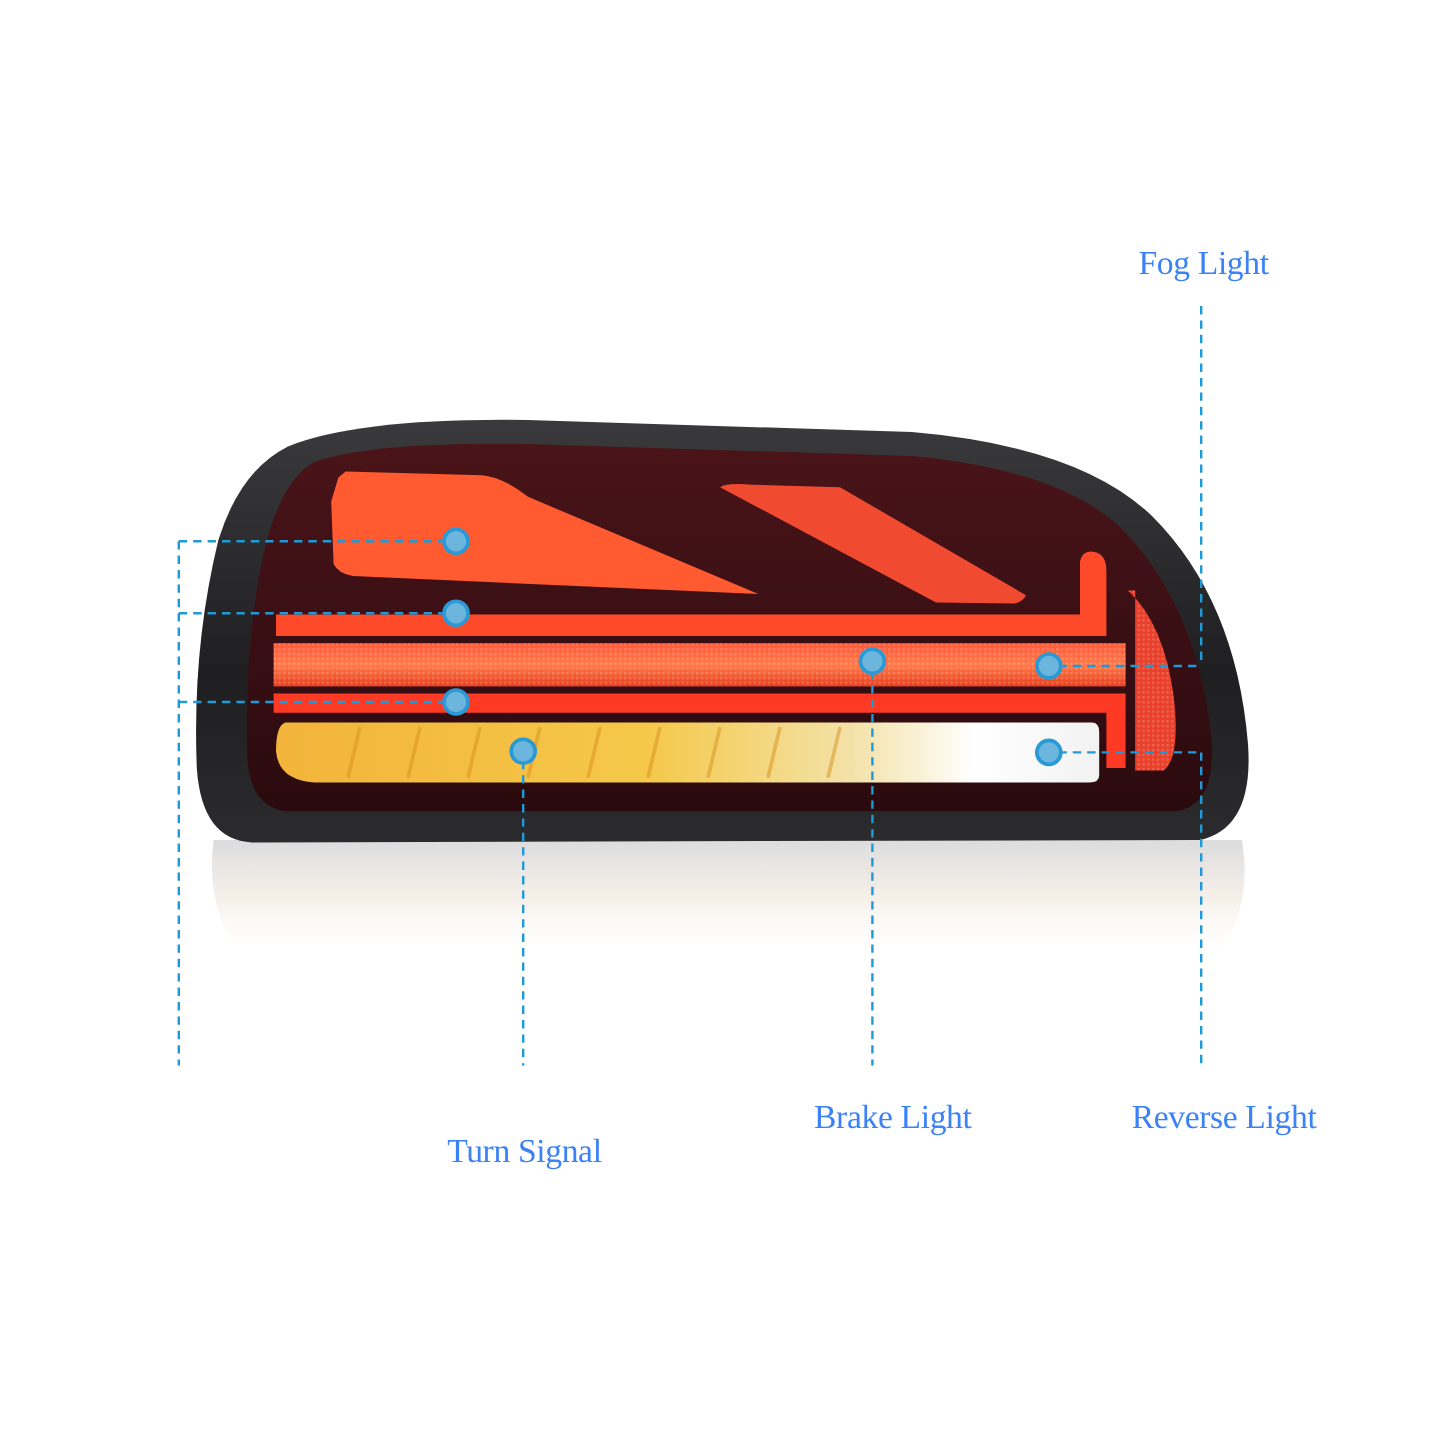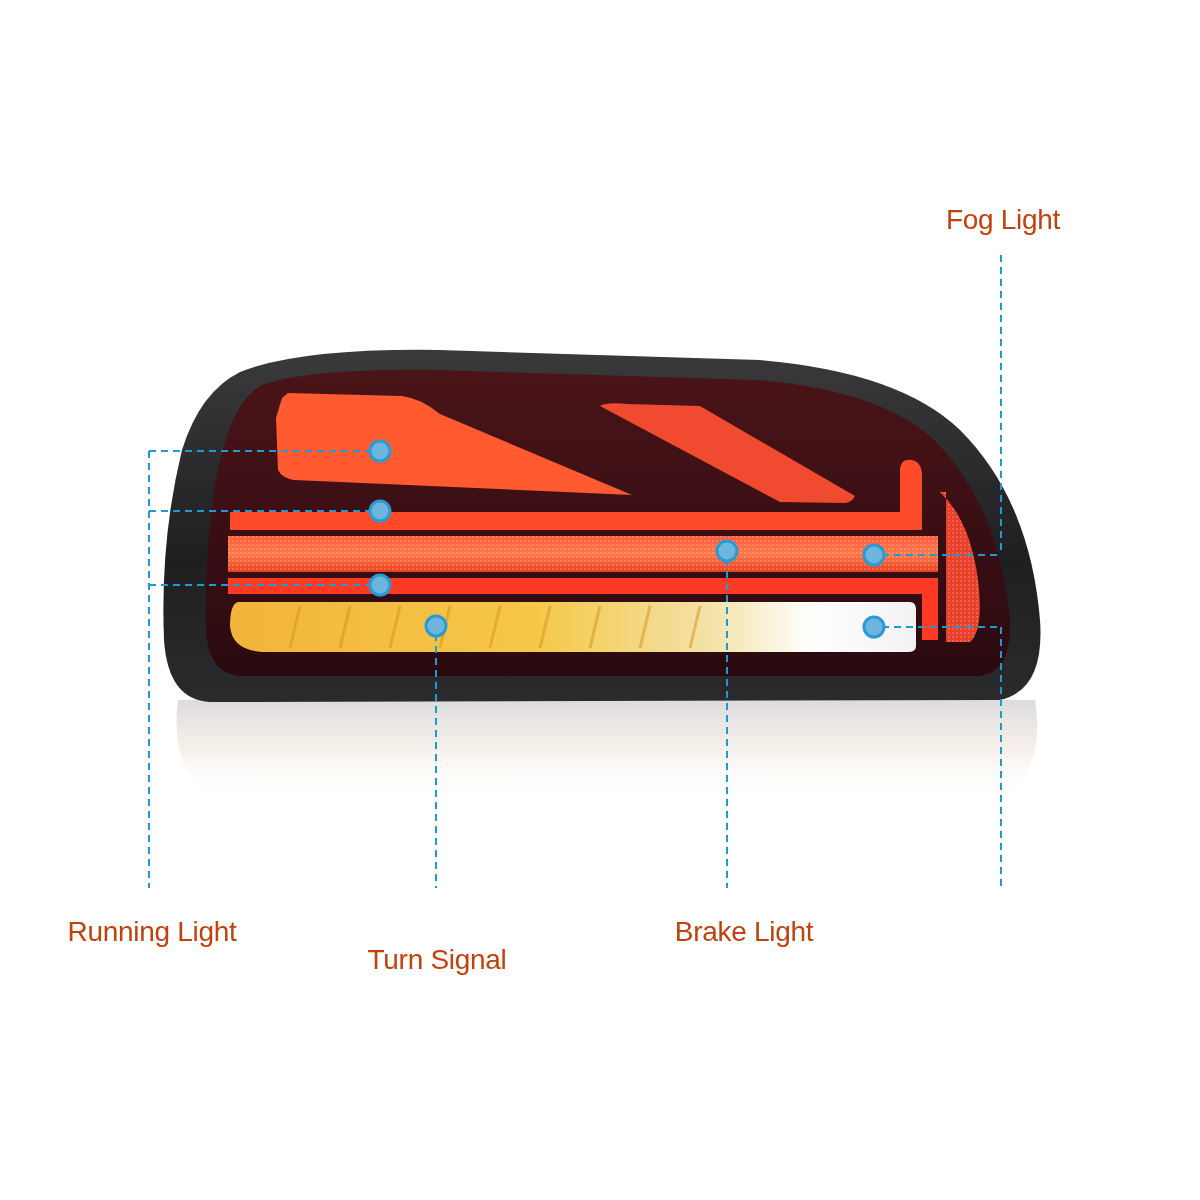--- a/index.html
+++ b/index.html
@@ -1,18 +1,18 @@
 <!DOCTYPE html>
 <html><head>
 <meta charset="utf-8">
 <style>
   html, body { margin:0; padding:0; background:#ffffff; }
   body { width:1200px; height:1200px; position:relative; overflow:hidden; font-family:"DejaVu Sans", sans-serif; }
   #stage { position:absolute; left:0; top:0; width:1200px; height:1200px; }
-  .label { position:absolute; font-family:Liberation Sans, sans-serif; font-size:28px; color:#c2410c; white-space:nowrap; transform:translate(-50%,-50%); letter-spacing:-0.3px; }
+  .label { position:absolute; font-family:Liberation Serif, serif; font-size:28px; color:#3b82f6; white-space:nowrap; transform:translate(-50%,-50%); letter-spacing:-0.3px; }
 </style>
 </head>
 <body>
 
 <div id="stage">
   <svg width="1200" height="1200" viewBox="0 0 1200 1200">
     <defs>
       <linearGradient id="lensBg" x1="0" y1="0" x2="0" y2="1">
         <stop offset="0" stop-color="#4a1418"></stop>
         <stop offset="0.5" stop-color="#3a0f14"></stop>
@@ -101,16 +101,16 @@
       <circle cx="380" cy="511" r="10"></circle>
       <circle cx="380" cy="585" r="10"></circle>
       <circle cx="436" cy="626" r="10"></circle>
       <circle cx="727" cy="551" r="10"></circle>
       <circle cx="874" cy="555" r="10"></circle>
       <circle cx="874" cy="627" r="10"></circle>
     </g>
   </svg>
 
   <div class="label" style="left:1003px; top:220px;">Fog Light</div>
-  <div class="label" style="left:152px; top:932px;">Running Light</div>
   <div class="label" style="left:437px; top:960px;">Turn Signal</div>
   <div class="label" style="left:744px; top:932px;">Brake Light</div>
+  <div class="label" style="left:1020px; top:932px;">Reverse Light</div>
 </div>
 
 </body></html>

